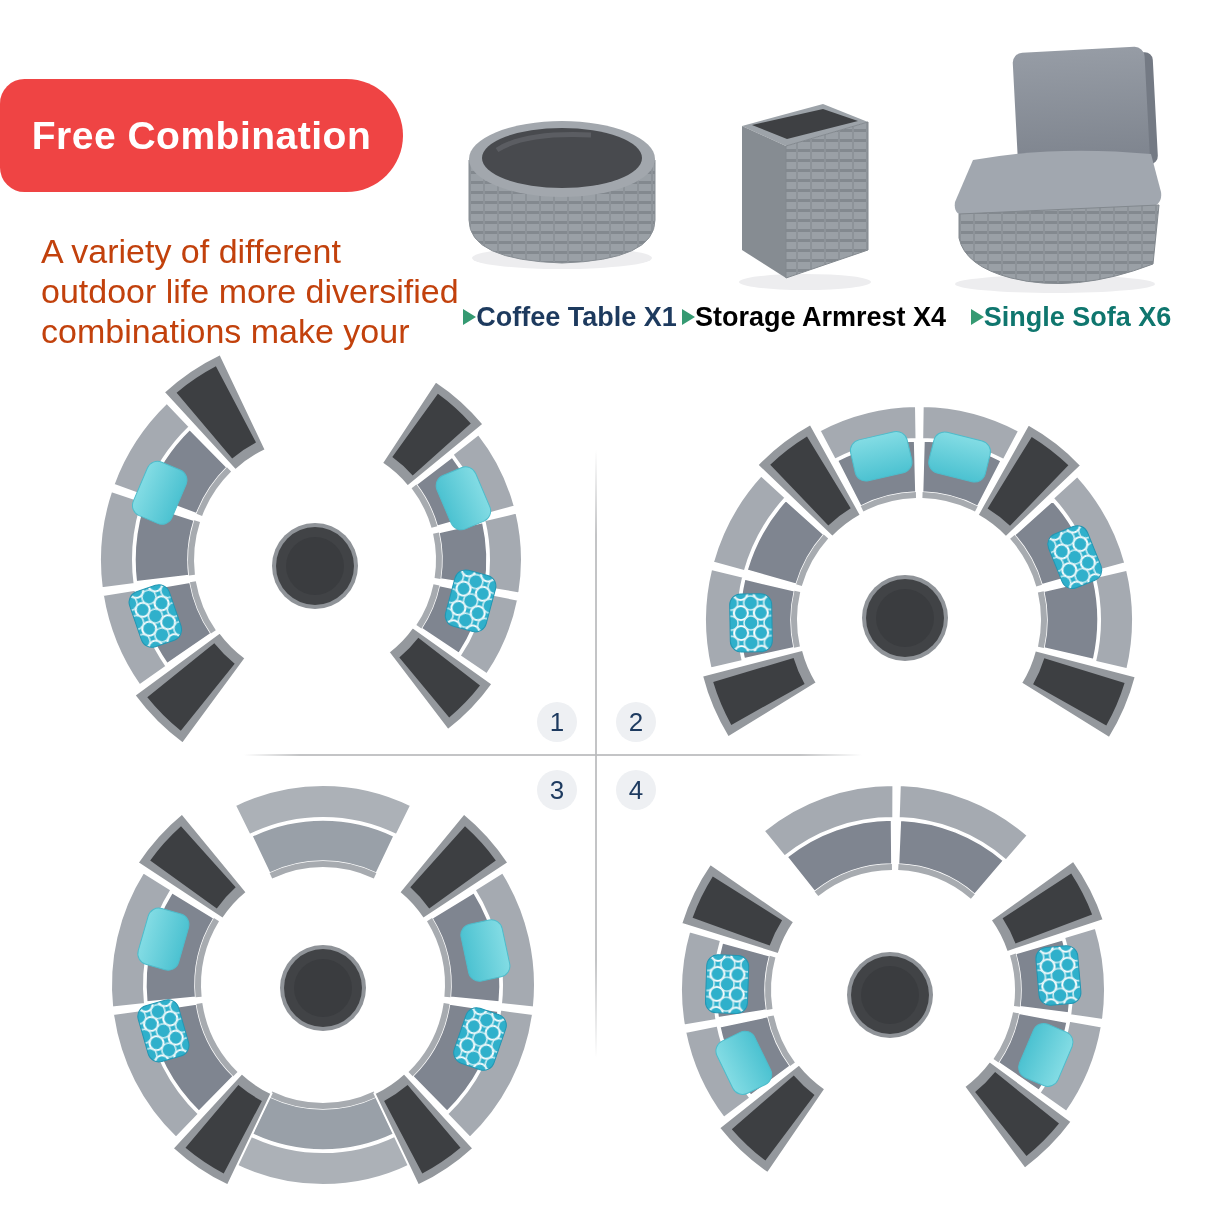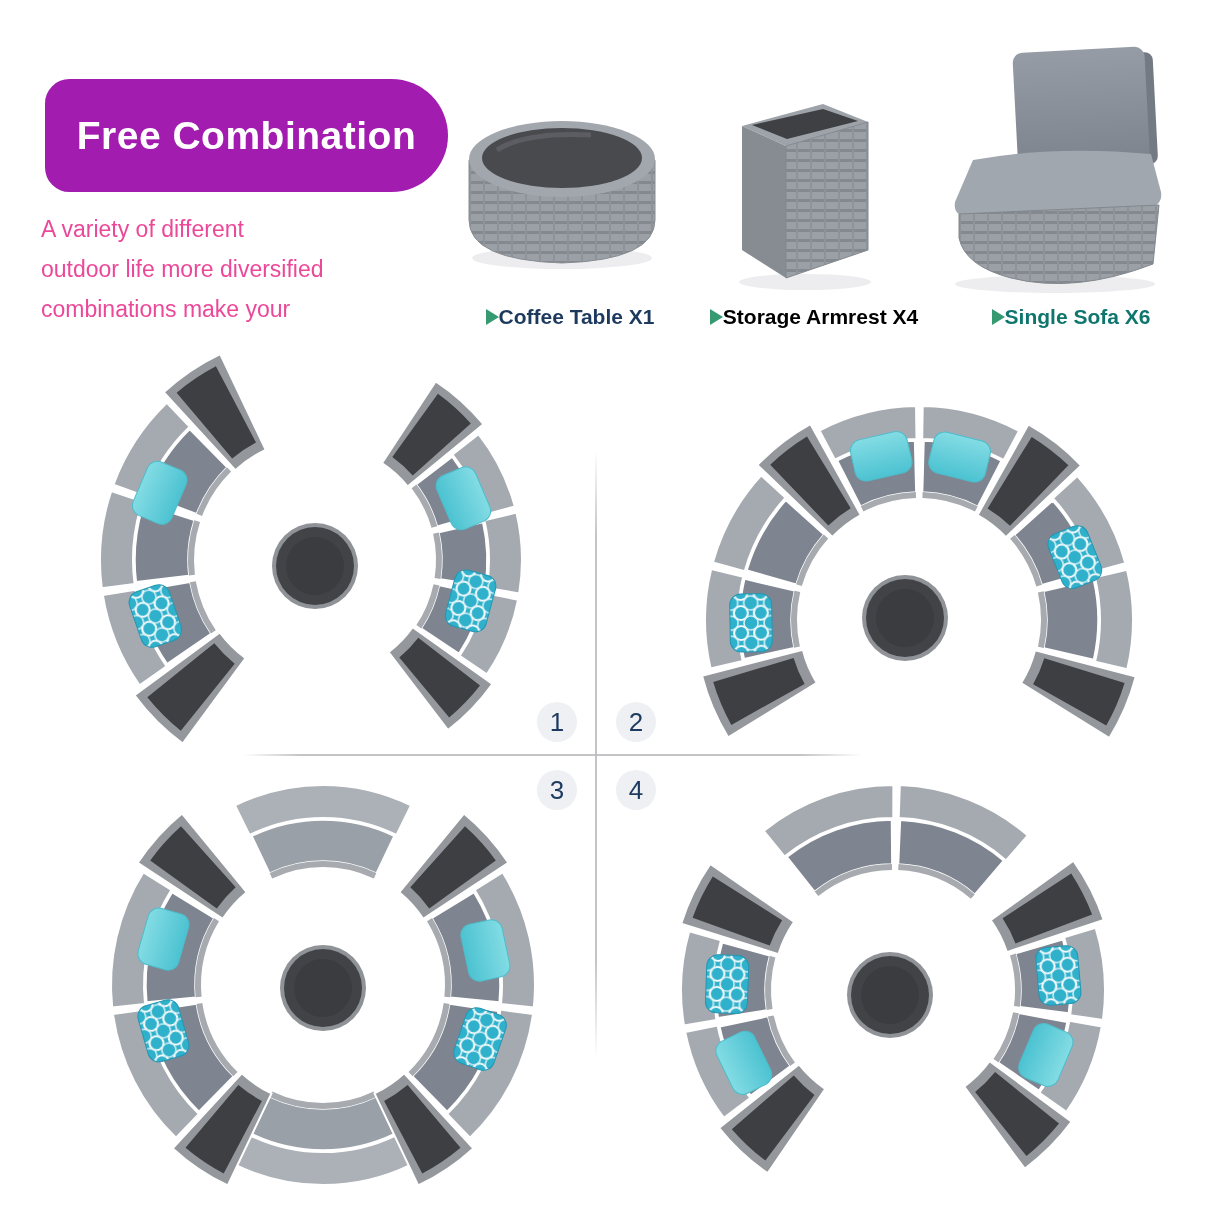--- a/index.html
+++ b/index.html
@@ -9,30 +9,30 @@
 
   #combo-diagram { position:absolute; left:0; top:0; }
 
   .badge {
     position:absolute; left:0; top:79px; width:403px; height:113px;
     background:#1c3a5c; border-radius:26px 60px 60px 26px;
     display:flex; align-items:center; justify-content:center;
   }
   .badge span { color:#ffffff; font-size:39px; font-weight:700; letter-spacing:.5px; }
 
-  .desc { position:absolute; left:41px; top:209px; font-size:23px; line-height:40px; color:#ec4899; }
+  .desc { position:absolute; left:41px; top:231px; font-size:34px; line-height:40px; color:#c2410c; }
   .desc span { display:block; }
 
   .figure { position:absolute; }
   .figure svg { display:block; width:100%; height:100%; }
 
   .plabel {
     position:absolute; top:301px; height:32px;
     display:flex; align-items:center; justify-content:center; gap:0;
-    font-size:21px; font-weight:600; color:#1d3a5e;
+    font-size:27px; font-weight:600; color:#1d3a5e;
   }
   .tri { width:0; height:0; border-left:13px solid #359a72;
          border-top:8px solid transparent; border-bottom:8px solid transparent; }
 
   .div-v {
     position:absolute; left:595px; top:450px; width:2px; height:608px;
     background:linear-gradient(180deg, rgba(190,191,193,0) 0%, rgba(185,186,188,.85) 14%,
                rgba(185,186,188,.85) 84%, rgba(190,191,193,0) 100%);
   }
   .div-h {
@@ -206,21 +206,21 @@
         <path d="M1024.7 1168.7 A222 222 0 0 0 1071.7 1121.7 L989.6 1061.2 A120 120 0 0 1 964.2 1086.6 Z" fill="#94989d" stroke="#ffffff" stroke-width="2"></path>
         <path d="M1026.5 1156.0 A213 213 0 0 0 1059.0 1123.5 L995.1 1072.1 A131 131 0 0 1 975.1 1092.1 Z" fill="#3d3f42"></path>
         <rect x="-29" y="-21" width="58" height="42" rx="11" fill="url(#trellis)" stroke="#2396b2" stroke-width="1" transform="translate(1058.4 975.5) rotate(85.0)"></rect>
         <rect x="-29" y="-21" width="58" height="42" rx="11" fill="url(#solidTeal)" stroke="#4ebccb" stroke-width="1" transform="translate(1045.8 1054.9) rotate(113.0)"></rect>
         <circle cx="890" cy="995" r="43" fill="#8f9398"></circle>
         <circle cx="890" cy="995" r="39" fill="#414346"></circle>
         <circle cx="890" cy="995" r="29" fill="#3a3c3f"></circle>
       </g>
     </svg>
 
-  <div class="badge" style="background: #a21caf; margin-left: 45px;">
+  <div class="badge" style="background: #ef4444;">
     <span>Free Combination</span>
   </div>
 
   <div class="desc">
     <span>A variety of different</span>
     <span>outdoor life more diversified</span>
     <span>combinations make your</span>
   </div>
 
   <div class="figure" style="left:463px; top:114px; width:198px; height:158px;">

